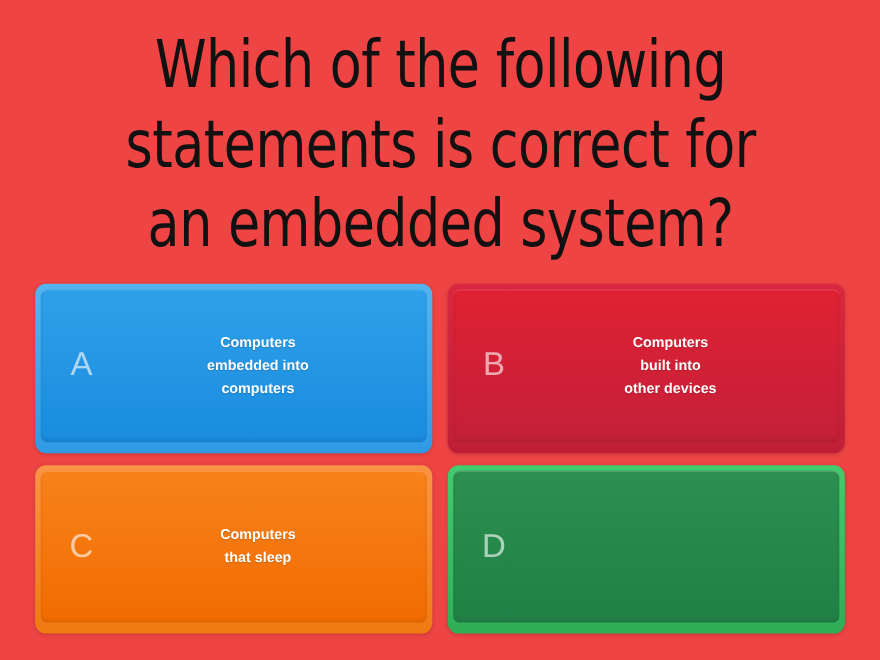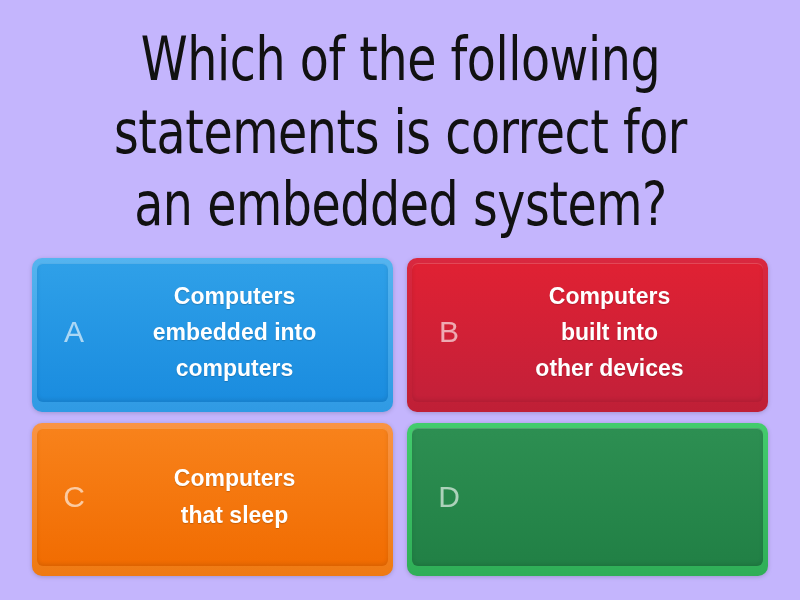--- a/index.html
+++ b/index.html
@@ -15,21 +15,21 @@
     overflow: hidden;
     position: relative;
   }
 
   #quiz-root {
     width: 800px;
     height: 600px;
     display: flex;
     flex-direction: column;
     box-sizing: border-box;
-    background: #c4b5fd;
+    background: #ef4444;
   }
 
   
   .question-area {
     height: 258px;
     display: flex;
     align-items: center;
     justify-content: center;
     padding: 6px 24px 0 24px;
     box-sizing: border-box;
@@ -93,21 +93,21 @@
     color: rgba(255,255,255,0.62);
     text-align: center;
     font-family: "Liberation Sans", "DejaVu Sans", sans-serif;
   }
 
   .option-label {
     flex: 1 1 auto;
     text-align: center;
     color: #ffffff;
     font-weight: 700;
-    font-size: 23px;
+    font-size: 13px;
     line-height: 1.58;
     white-space: pre-line;
     text-shadow: 0 1px 1px rgba(0,0,0,0.18);
     padding-right: 6px;
   }
 
   
   .option.blue   { background: linear-gradient(#55b4ef, #2f9ae4); }
   .option.blue   .option-face { background: linear-gradient(#2fa0e8, #1a8cdf); }
 

